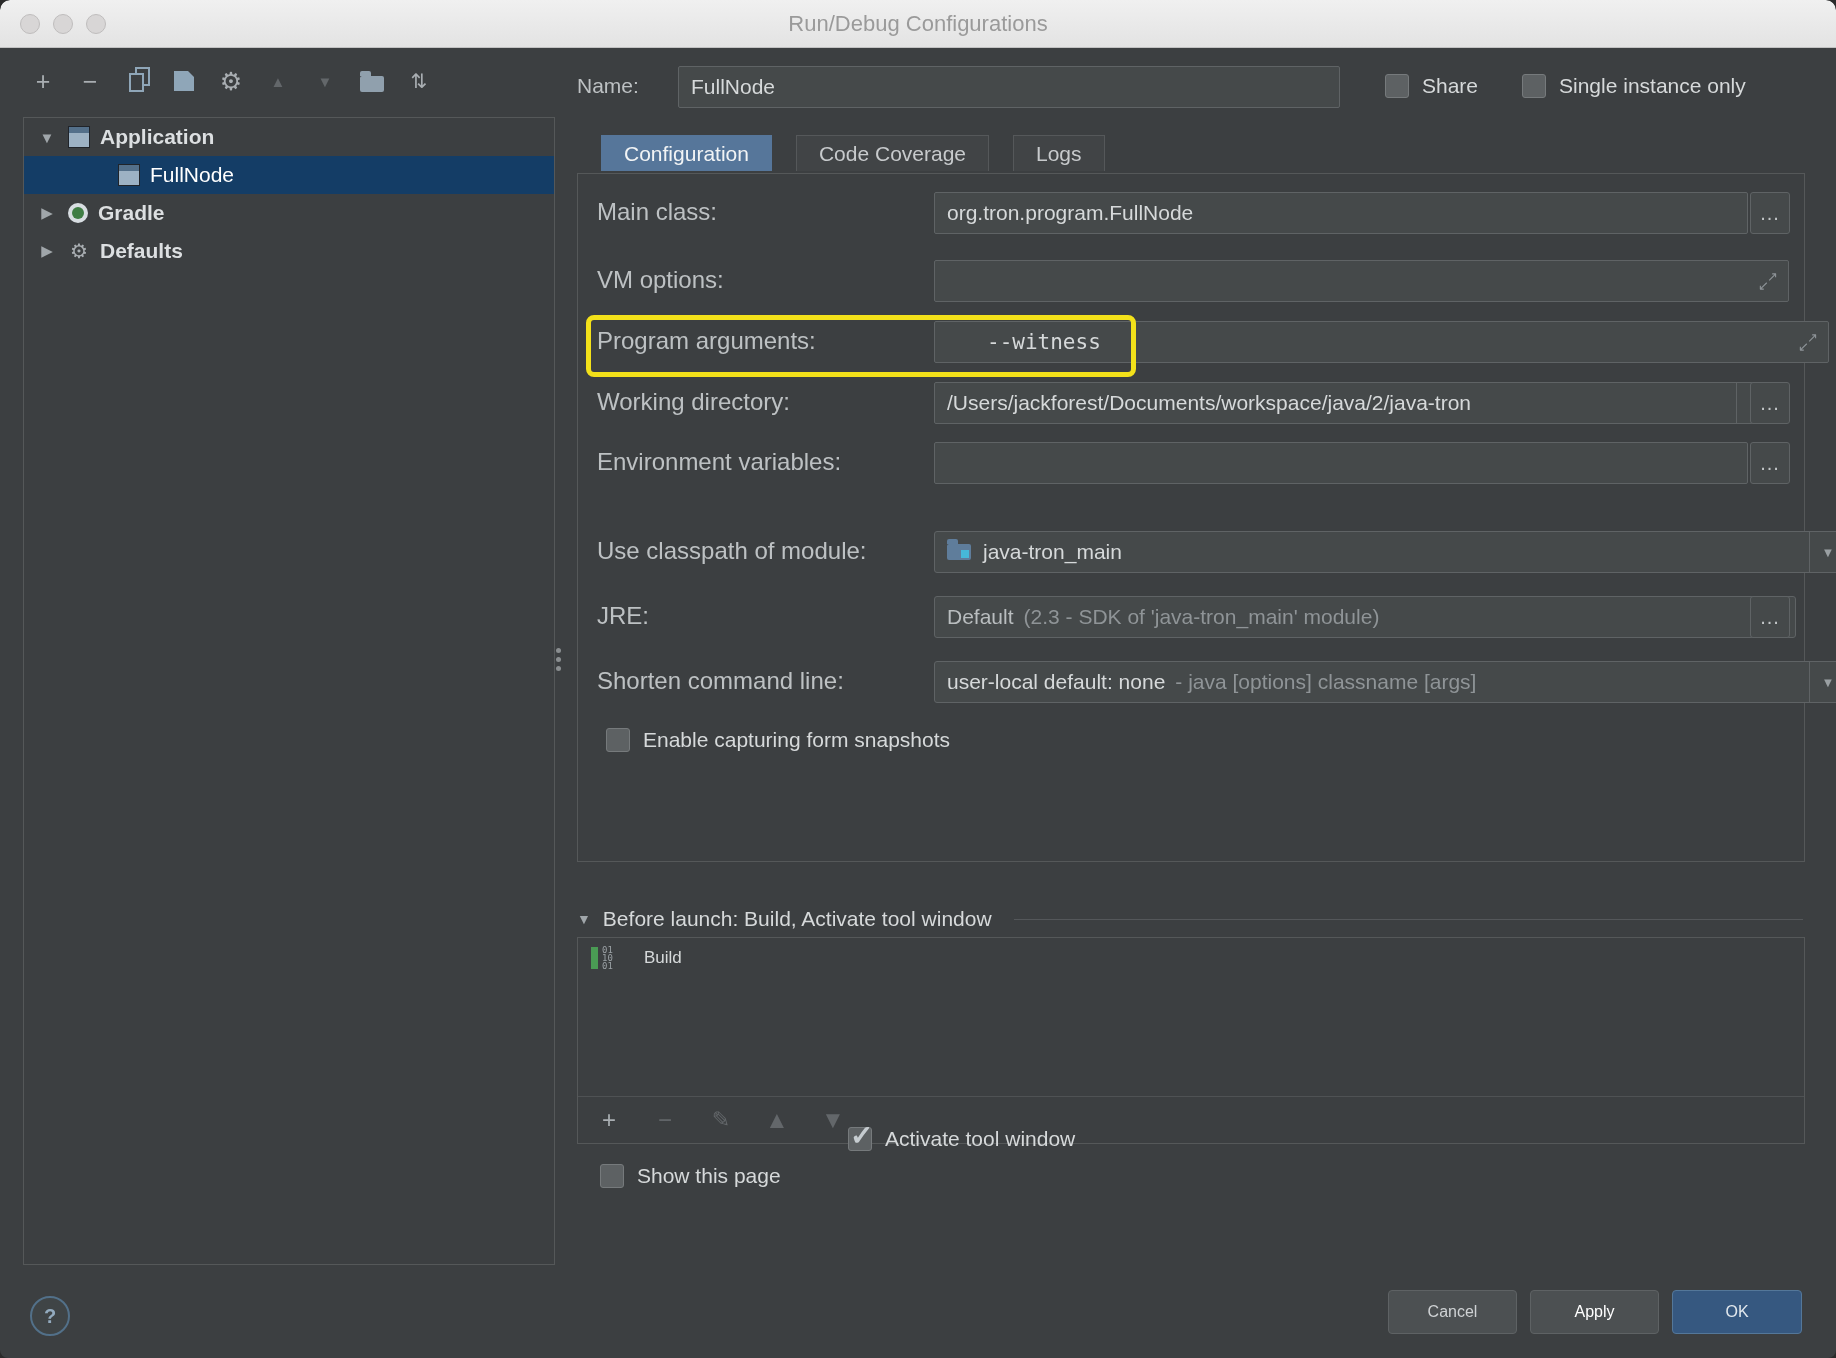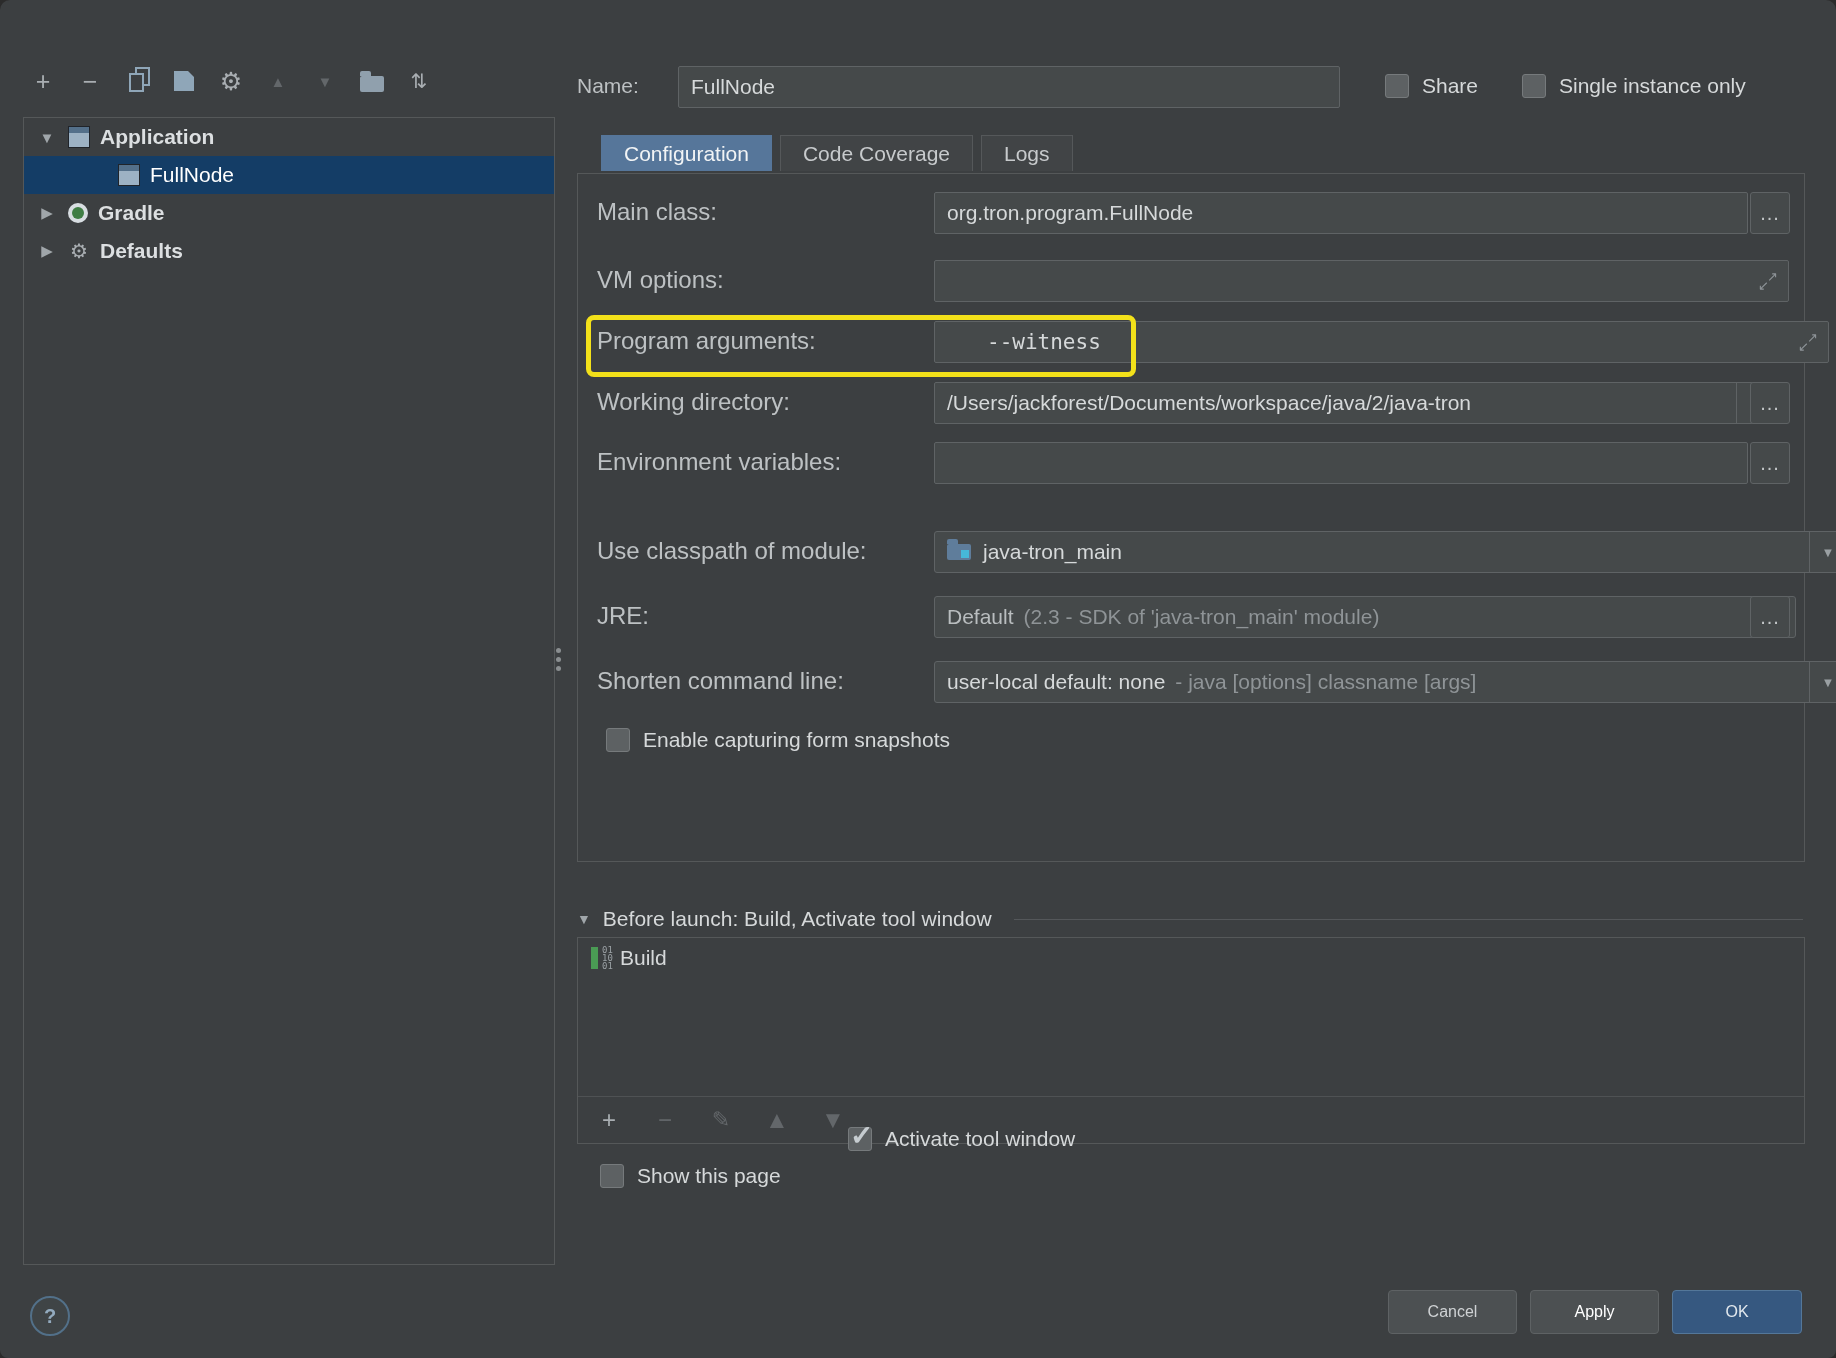--- a/index.html
+++ b/index.html
@@ -36,21 +36,21 @@
   .ic-gradle::after{content:"";position:absolute;left:4px;top:4px;width:12px;height:12px;border-radius:50%;background:#3f7e45;}
   .gearglyph{font-size:20px;color:#a9aeb2;width:22px;text-align:center;}
   
   .hlabel{position:absolute;font-size:21px;color:#bdc1c3;line-height:40px;}
   .tf{position:absolute;height:40px;background:#45494a;border:1px solid #5f6365;border-radius:2px;
     color:#d6d9da;font-size:21px;padding:0 12px;font-family:"Liberation Sans",sans-serif;outline:none;}
   .cbgroup{position:absolute;display:flex;align-items:center;gap:13px;height:32px;font-size:21px;color:#d6d9da;}
   .cb{position:relative;width:22px;height:22px;background:#5d6163;border:1px solid #767a7c;border-radius:3px;flex:none;}
   .cb.checked::after{content:"✓";position:absolute;left:1px;top:-9px;font-size:28px;color:#c6ccd0;font-weight:bold;}
   
-  .tabs{position:absolute;left:601px;top:135px;display:flex;gap:8px;height:36px;}
+  .tabs{position:absolute;left:601px;top:135px;display:flex;gap:24px;height:36px;}
   .tab{display:flex;align-items:center;padding:0 22px;font-size:21px;color:#c7cacc;
     background:#414446;border:1px solid #55585a;border-bottom:none;}
   .tab.sel{background:#56769a;color:#f2f4f5;border-color:#56769a;}
   
   .panel{position:absolute;left:577px;top:173px;width:1226px;height:687px;border:1px solid #555859;}
   .flabel{position:absolute;left:19px;font-size:24px;color:#bdc1c3;line-height:40px;white-space:nowrap;}
   .combo{position:absolute;height:40px;background:#45494a;border:1px solid #5f6365;border-radius:3px;
     display:flex;align-items:center;padding:0 46px 0 12px;font-size:21px;color:#d6d9da;}
   .combo .arrowbox{position:absolute;right:0;top:0;bottom:0;width:36px;border-left:1px solid #5f6365;
     display:flex;align-items:center;justify-content:center;color:#9aa0a3;font-size:13px;}
@@ -72,41 +72,49 @@
   .ic-module::after{content:"";position:absolute;right:2px;bottom:2px;width:8px;height:8px;background:#46b8d8;}
   
   .grip{position:absolute;left:556px;top:648px;width:5px;height:5px;border-radius:50%;background:#8a8e90;
     box-shadow:0 9px 0 #8a8e90,0 18px 0 #8a8e90;}
   
   .bl-head{position:absolute;left:577px;top:901px;width:1226px;height:36px;display:flex;align-items:center;gap:12px;}
   .bl-head .tri2{font-size:14px;color:#a0a6aa;}
   .bl-head .bl-title{font-size:21px;color:#d6d9da;white-space:nowrap;}
   .bl-head .rule{flex:1;height:1px;background:#54575a;margin-left:10px;}
   .bl-panel{position:absolute;left:577px;top:937px;width:1226px;height:205px;border:1px solid #555859;}
-  .bl-item{display:flex;align-items:center;gap:4px;height:40px;padding-left:12px;font-size:21px;color:#d6d9da;}
+  .bl-item{display:flex;align-items:center;gap:28px;height:40px;padding-left:12px;font-size:17px;color:#d6d9da;}
   .ic-build{position:relative;width:26px;height:26px;flex:none;}
   .ic-build::before{content:"";position:absolute;left:1px;top:2px;width:7px;height:22px;background:#4a9b54;}
   .ic-build::after{content:"01\A 10\A 01";white-space:pre;position:absolute;left:12px;top:1px;font-size:9px;
     line-height:8px;color:#9aa0a4;font-family:"DejaVu Sans Mono",monospace;}
   .bl-toolbar{position:absolute;left:0;right:0;bottom:0;height:46px;border-top:1px solid #4f5254;
     display:flex;align-items:center;gap:30px;padding-left:18px;}
   .bl-toolbar .tbi{font-size:24px;}
   
   .btn{position:absolute;top:1290px;height:42px;background:#4c5052;border:1px solid #5e6264;border-radius:4px;
     color:#cfd2d4;font-size:16px;display:flex;align-items:center;justify-content:center;font-family:"Liberation Sans",sans-serif;}
   .btn.disabled{color:#ffffff;}
   .btn.primary{background:#365880;border-color:#547799;color:#e2e8ed;}
   .help{position:absolute;left:30px;top:1296px;width:36px;height:36px;border-radius:50%;background:#3f4446;
     border:2px solid #527089;color:#93abbf;font-size:20px;font-weight:bold;display:flex;align-items:center;justify-content:center;}
 </style>
 </head>
 <body>
 
 <div class="window">
 
+  <div class="titlebar">
+    <div class="traffic">
+      <span></span>
+      <span></span>
+      <span></span>
+    </div>
+    <div class="title">Run/Debug Configurations</div>
+  </div>
 
   <div class="lt">
     <span class="tbi">
         <span>+</span>
       </span>
     <span class="tbi">
         <span>−</span>
       </span>
     <span class="tbi">
         <span class="ic-copy"></span>

